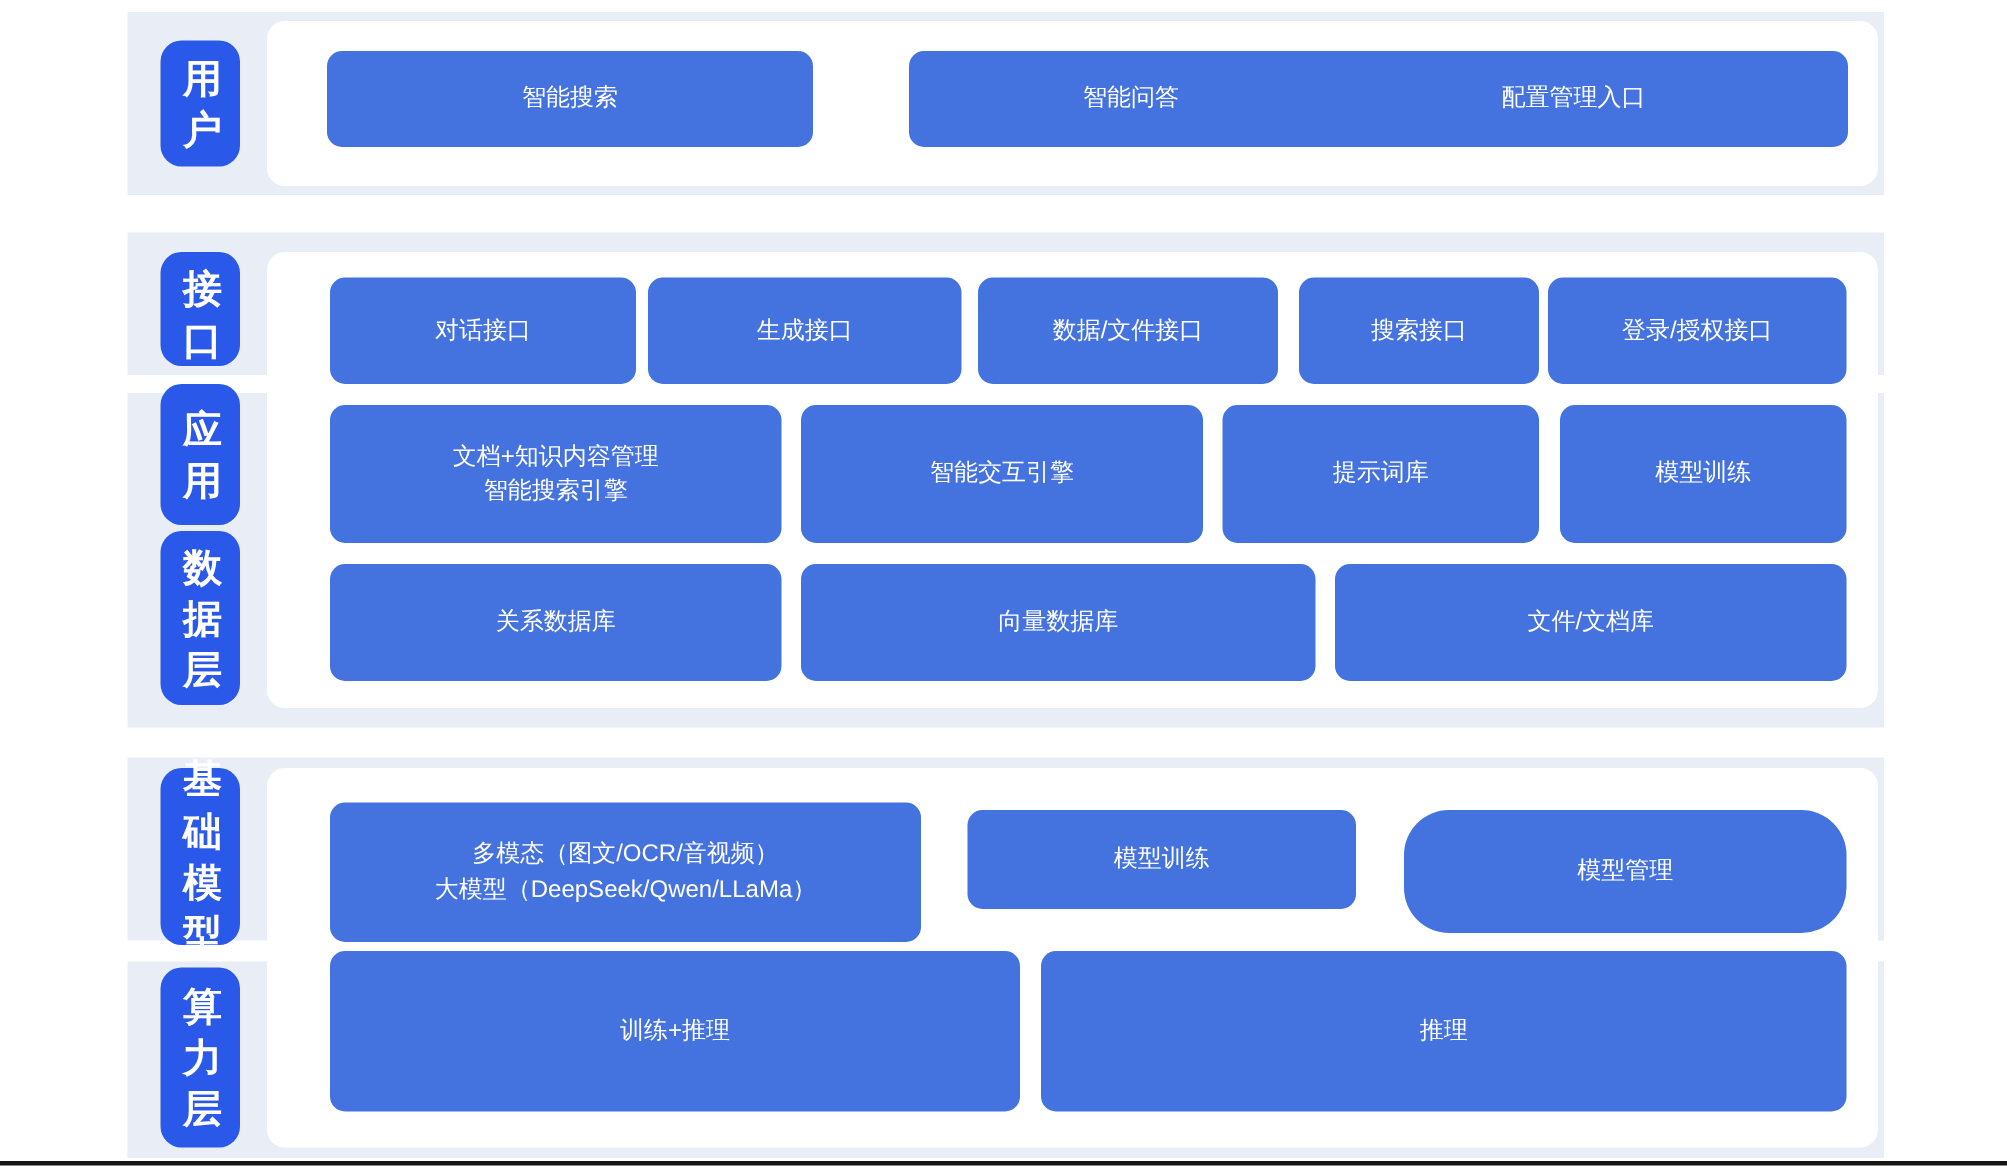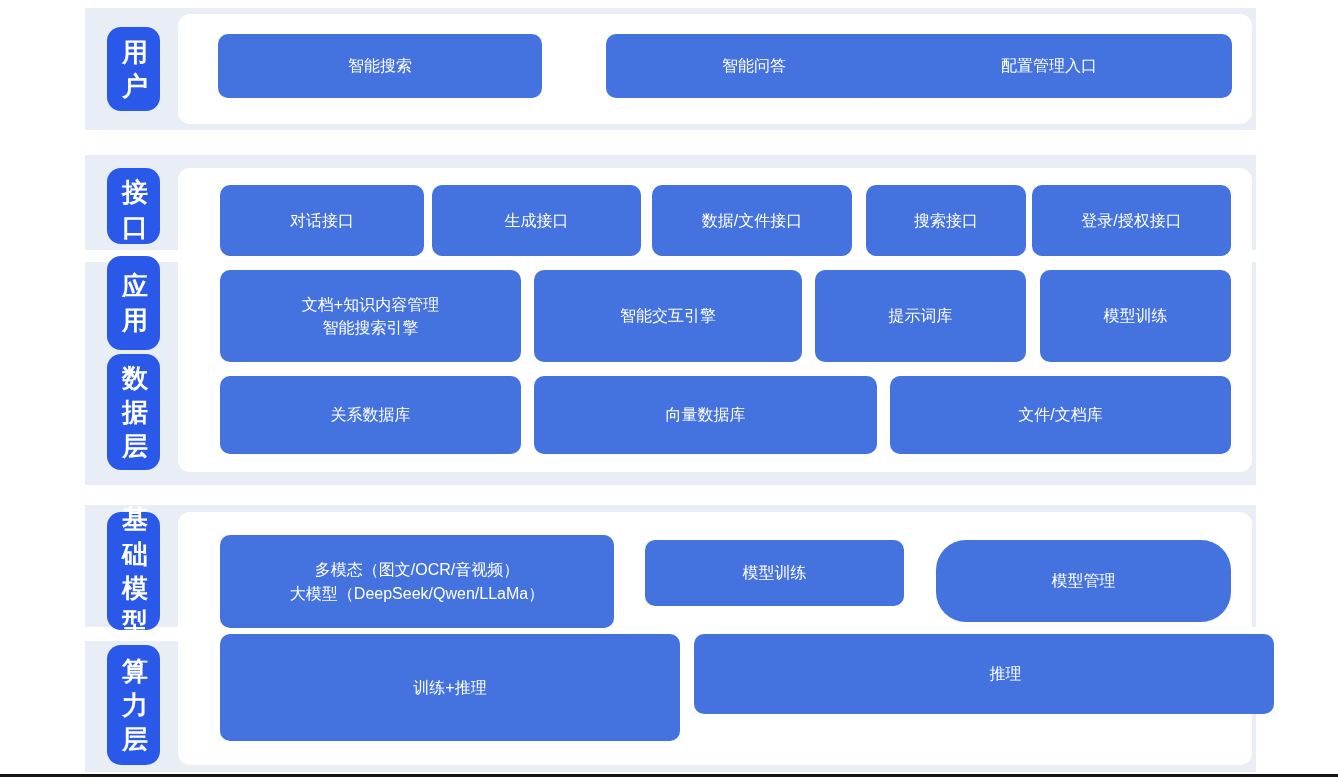--- a/index.html
+++ b/index.html
@@ -87,16 +87,16 @@
   <div class="vlabel" style="left:107px;top:645px;width:53px;height:120px;">
     <span>算力层</span>
   </div>
 
   <div class="block" style="left:220px;top:535px;width:394px;height:93px;">多模态（图文/OCR/音视频）
 大模型（DeepSeek/Qwen/LLaMa）</div>
   <div class="block" style="left:645px;top:540px;width:259px;height:66px;">模型训练</div>
   <div class="block" style="left:936px;top:540px;width:295px;height:82px;border-radius:30px;">模型管理</div>
 
   <div class="block" style="left:220px;top:634px;width:460px;height:107px;">训练+推理</div>
-  <div class="block" style="left:694px;top:634px;width:537px;height:80px;padding-left:43px;">推理</div>
+  <div class="block" style="left:694px;top:634px;width:537px;height:107px;">推理</div>
 
   <div class="bottom-line" style="left:0;top:774px;width:1338px;height:3px;"></div>
 </div>
 
 </body></html>

